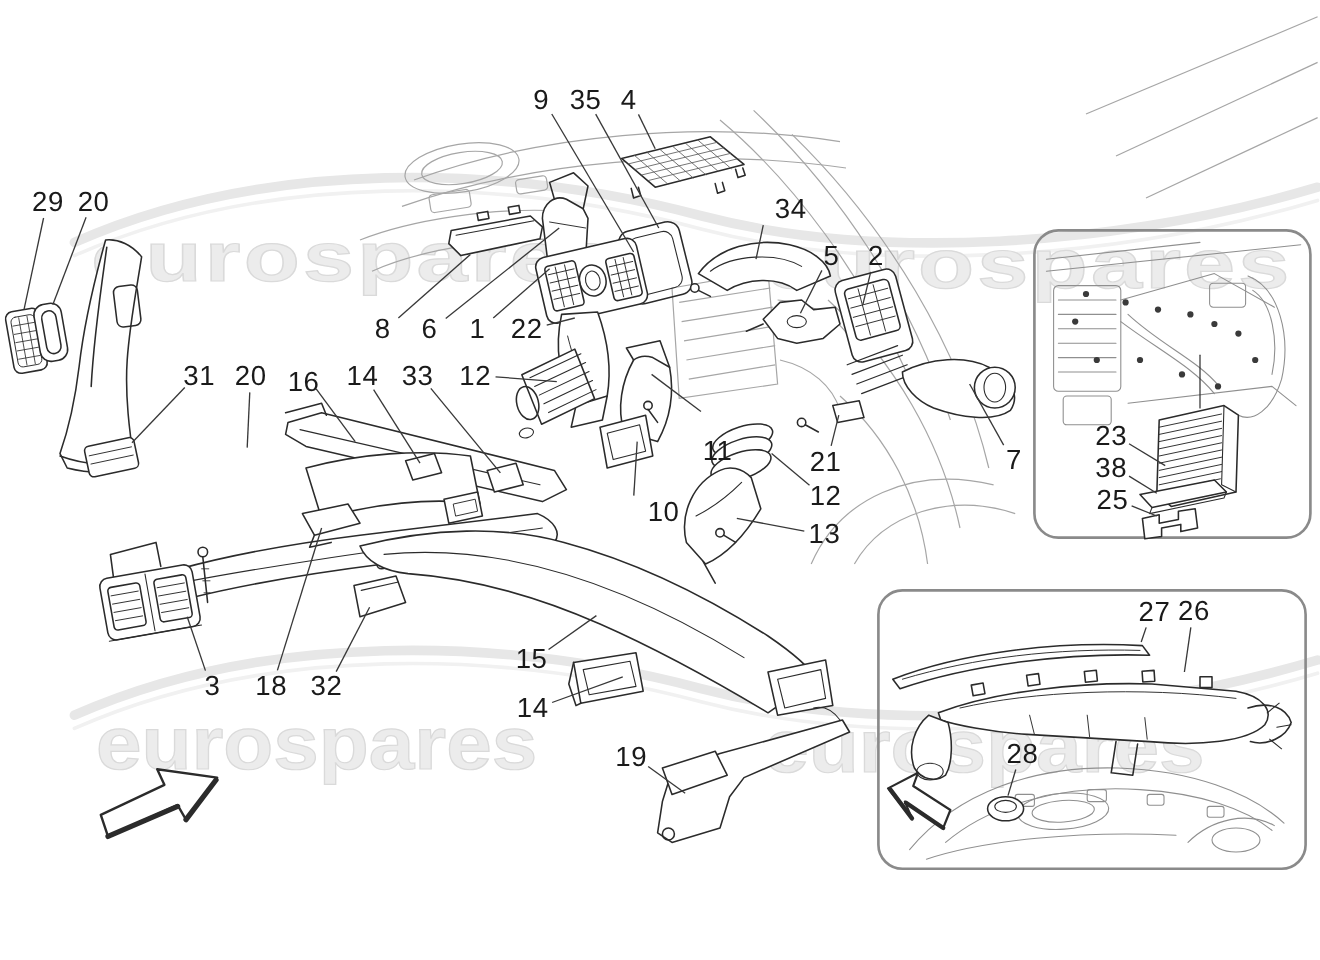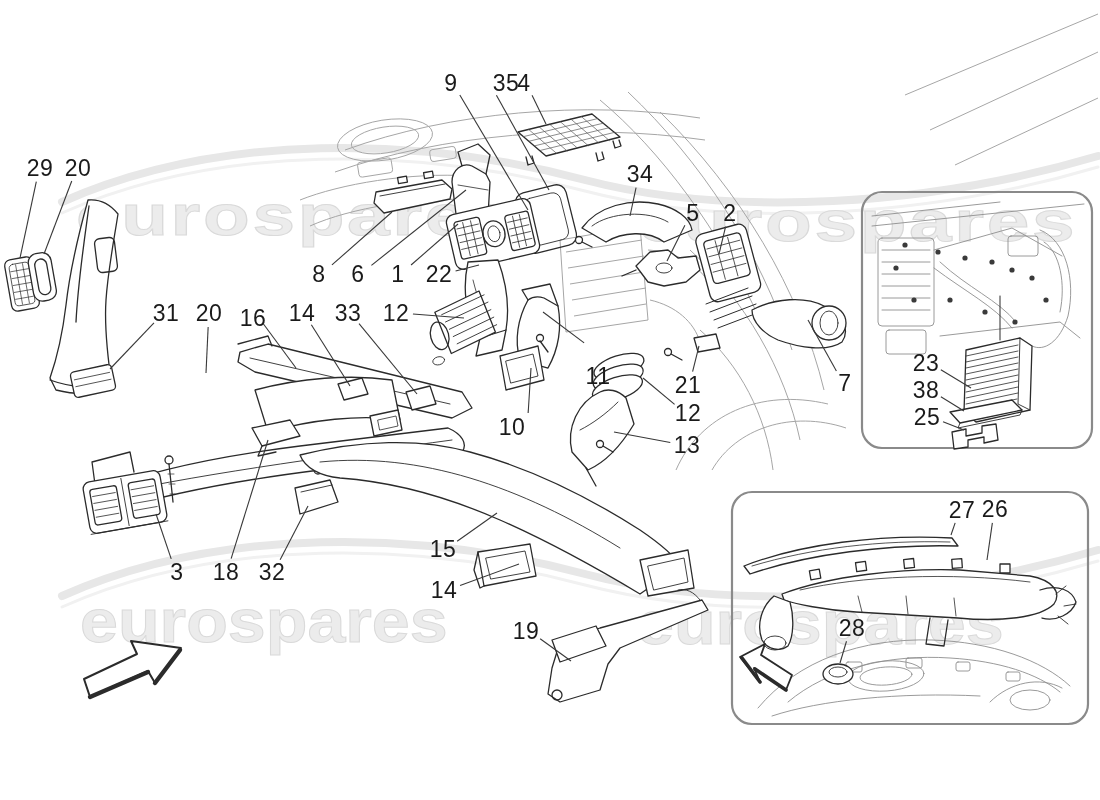--- a/index.html
+++ b/index.html
@@ -425,40 +425,40 @@
       <line x1="943.0388223740692" y1="421.6408039301758" x2="964" y2="430" stroke="#383838" stroke-width="1.1"></line>
       <line x1="955.1534435574777" y1="522.8144104539188" x2="951" y2="535" stroke="#383838" stroke-width="1.1"></line>
       <line x1="992.3655479296314" y1="522.8308733694352" x2="987" y2="560" stroke="#383838" stroke-width="1.1"></line>
       <line x1="846.4864864864865" y1="641.2432432432432" x2="840" y2="663" stroke="#383838" stroke-width="1.1"></line>
     </svg>
 
   <div id="callout-holder">
       <div class="callout" style="left: 40px; top: 168px;">29</div>
       <div class="callout" style="left: 78px; top: 168px;">20</div>
       <div class="callout" style="left: 451px; top: 83px;">9</div>
-      <div class="callout" style="left: 488px; top: 83px; margin-left: 18px;">35</div>
+      <div class="callout" style="left: 488px; top: 83px;">35</div>
       <div class="callout" style="left: 524px; top: 83px;">4</div>
-      <div class="callout" style="left: 640px; top: 174px;">34</div>
+      <div class="callout" style="left: 659px; top: 174px;">34</div>
       <div class="callout" style="left: 693px; top: 213px;">5</div>
       <div class="callout" style="left: 730px; top: 213px;">2</div>
       <div class="callout" style="left: 319px; top: 274px;">8</div>
       <div class="callout" style="left: 358px; top: 274px;">6</div>
       <div class="callout" style="left: 398px; top: 274px;">1</div>
       <div class="callout" style="left: 439px; top: 274px;">22</div>
       <div class="callout" style="left: 166px; top: 313px;">31</div>
       <div class="callout" style="left: 209px; top: 313px;">20</div>
       <div class="callout" style="left: 253px; top: 318px;">16</div>
       <div class="callout" style="left: 302px; top: 313px;">14</div>
       <div class="callout" style="left: 348px; top: 313px;">33</div>
       <div class="callout" style="left: 396px; top: 313px;">12</div>
       <div class="callout" style="left: 598px; top: 351px; margin-top: 25px;">11</div>
       <div class="callout" style="left: 688px; top: 385px;">21</div>
       <div class="callout" style="left: 688px; top: 413px;">12</div>
       <div class="callout" style="left: 687px; top: 445px;">13</div>
-      <div class="callout" style="left: 512px; top: 427px;">10</div>
+      <div class="callout" style="left: 553px; top: 427px;">10</div>
       <div class="callout" style="left: 845px; top: 383px;">7</div>
       <div class="callout" style="left: 177px; top: 572px;">3</div>
       <div class="callout" style="left: 226px; top: 572px;">18</div>
       <div class="callout" style="left: 272px; top: 572px;">32</div>
       <div class="callout" style="left: 443px; top: 549px;">15</div>
       <div class="callout" style="left: 444px; top: 590px;">14</div>
       <div class="callout" style="left: 526px; top: 631px;">19</div>
       <div class="callout" style="left: 926px; top: 363px;">23</div>
       <div class="callout" style="left: 926px; top: 390px;">38</div>
       <div class="callout" style="left: 927px; top: 417px;">25</div>

